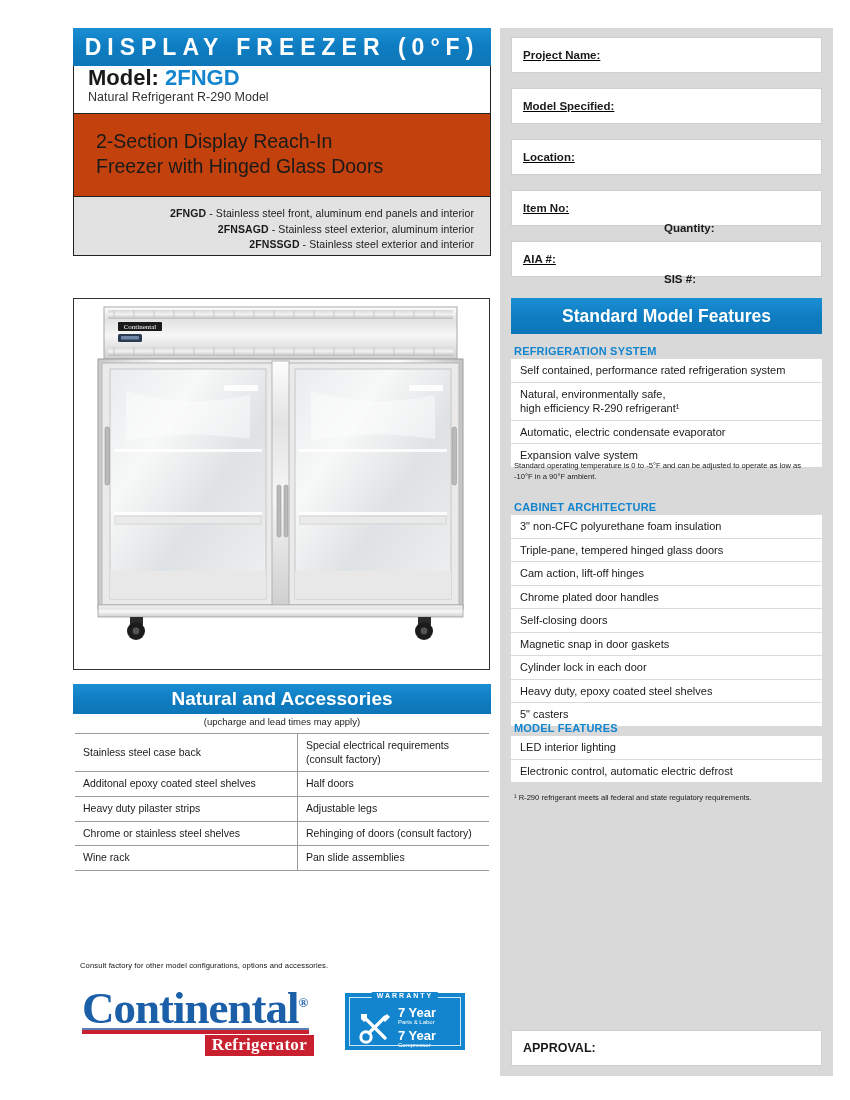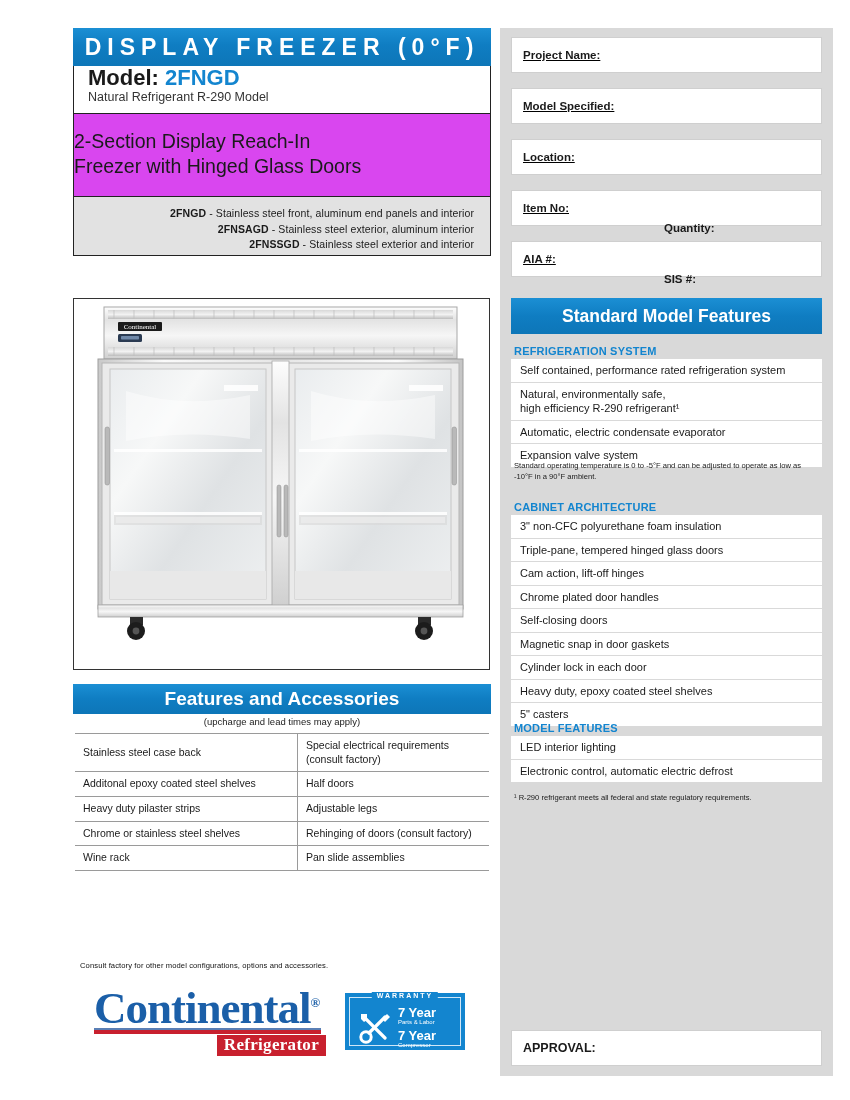--- a/index.html
+++ b/index.html
@@ -20,21 +20,21 @@
     font-size:23px;font-weight:bold;letter-spacing:6px;
   }
   .model-box{
     border:1.5px solid #222;border-top:none;padding:0 14px 9px 14px;background:#fff;
   }
   .model-line{font-size:22px;font-weight:bold;color:#1a1a1a;line-height:1.05;}
   .model-line .mnum{color:#1385cf;}
   .model-sub{font-size:12.5px;color:#333;margin-top:1px;}
 
   .desc-box{
-    border:1.5px solid #222;border-top:none;background:#d946ef;padding:15px 16px 17px 0;
+    border:1.5px solid #222;border-top:none;background:#c2410c;padding:15px 16px 17px 22px;
   }
   .desc-text{font-size:19.5px;color:#1a1a1a;line-height:1.28;font-weight:normal;}
 
   .variants{
     border:1.5px solid #222;border-top:none;background:#e2e2e2;padding:9px 16px 2px 16px;text-align:right;
   }
   .variants div{font-size:10.5px;color:#1a1a1a;line-height:1.48;letter-spacing:.1px;}
   .variants b{font-weight:bold;}
 
   
@@ -61,21 +61,21 @@
     border-top:1px solid #9a9a9a;font-size:10.5px;color:#1a1a1a;
     padding:5px 8px 5px 8px;vertical-align:middle;line-height:1.3;
   }
   .opt-table tr:last-child td{border-bottom:1px solid #9a9a9a;}
   .opt-table td.c1{width:206px;border-right:1px solid #9a9a9a;}
 
   
   .consult{
     position:absolute;left:80px;top:961px;font-size:7.6px;color:#111;letter-spacing:.1px;
   }
-  .logo-wrap{position:absolute;left:82px;top:988px;width:232px;margin-left:12px;}
+  .logo-wrap{position:absolute;left:82px;top:988px;width:232px;}
   .logo-word{
     font-family:"Liberation Serif", serif;font-size:45px;font-weight:bold;
     color:#1b5fa8;line-height:.92;letter-spacing:-1px;position:relative;display:inline-block;
   }
   .logo-word .reg{font-size:13px;vertical-align:super;}
   .logo-rule{height:4px;background:#c8202e;width:227px;margin-top:1px;
     box-shadow:0 -2px 0 #5a7fb5;}
   .logo-refrig{
     background:#c8202e;color:#fff;display:inline-block;float:right;
     font-family:"Liberation Serif", serif;font-size:17px;font-weight:bold;
@@ -283,21 +283,21 @@
         <circle cx="62" cy="332" r="3.4" fill="#555"></circle>
       </g>
       <g>
         <rect x="344" y="318" width="13" height="8" fill="#2a2a2a"></rect>
         <circle cx="350" cy="332" r="9" fill="#1c1c1c"></circle>
         <circle cx="350" cy="332" r="3.4" fill="#555"></circle>
       </g>
     </svg>
   </div>
 
-  <div class="opt-head">Features and Accessories</div>
+  <div class="opt-head">Natural and Accessories</div>
   <div class="opt-note">(upcharge and lead times may apply)</div>
   <table class="opt-table">
     <tbody>
       <tr>
         <td class="c1">Stainless steel case back</td>
         <td style="white-space:pre-line">Special electrical requirements
 (consult factory)</td>
       </tr>
       <tr>
         <td class="c1">Additonal epoxy coated steel shelves</td>

